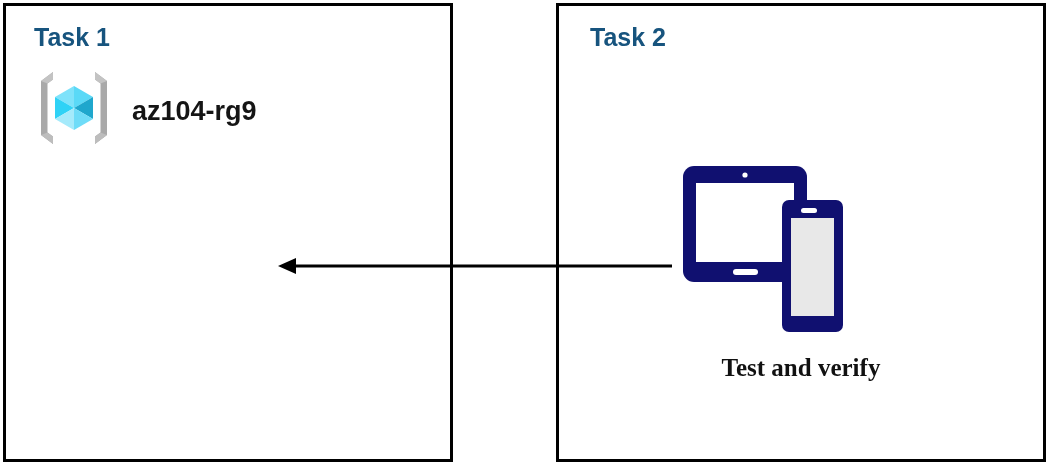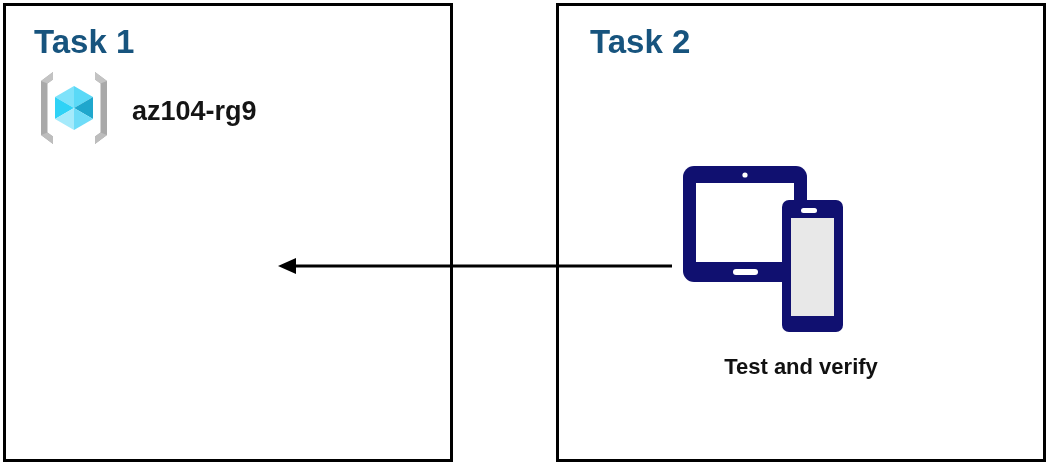--- a/index.html
+++ b/index.html
@@ -25,21 +25,21 @@
     position: absolute;
     background: #ffffff;
     border: 3px solid #000000;
     box-sizing: border-box;
   }
   #panel-task1 { left: 3px;   top: 3px; width: 450px; height: 459px; }
   #panel-task2 { left: 556px; top: 3px; width: 490px; height: 459px; }
 
   .panel-title {
     position: absolute;
-    font-size: 33px;
+    font-size: 25px;
     font-weight: bold;
     color: #17547e;
     letter-spacing: 0px;
     white-space: nowrap;
   }
   #panel-task1 .panel-title { left: 28px; top: 17px; }
   #panel-task2 .panel-title { left: 31px; top: 17px; }
 
   
   .rg-row {
@@ -100,24 +100,25 @@
     width: 190px;
     height: 178px;
     display: block;
   }
   #panel-task2 .device-label {
     position: absolute;
     left: 0;
     right: 0;
     top: 348px;
     text-align: center;
-    font-size: 22px;
+    font-size: 25px;
     font-weight: bold;
     color: #111111;
     white-space: nowrap;
+    font-family: Liberation Serif, serif;
   }
 
   
   #connector-arrow {
     position: absolute;
     left: 0;
     top: 0;
     width: 1049px;
     height: 465px;
     pointer-events: none;

